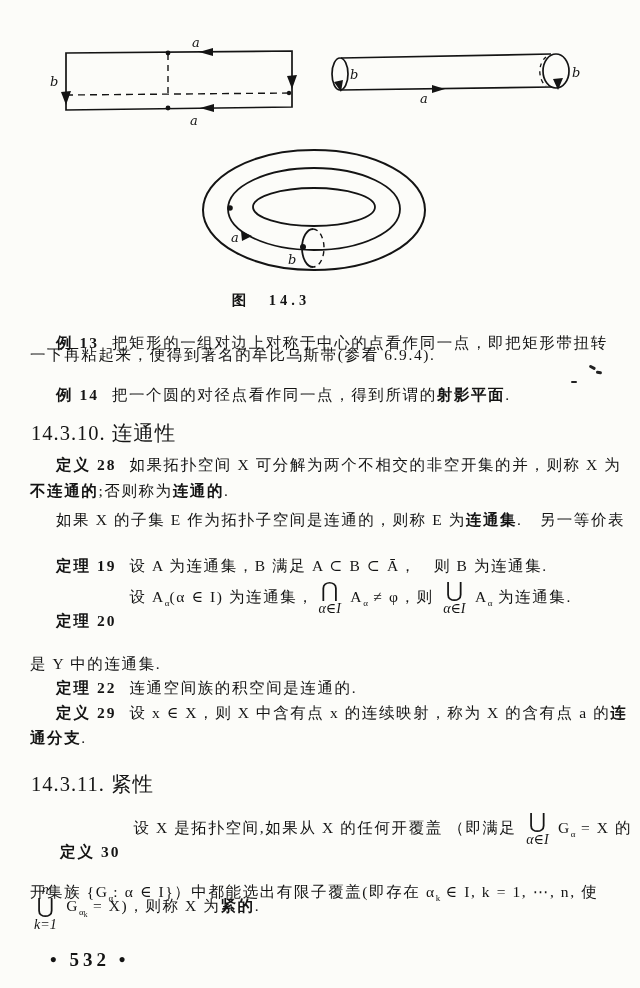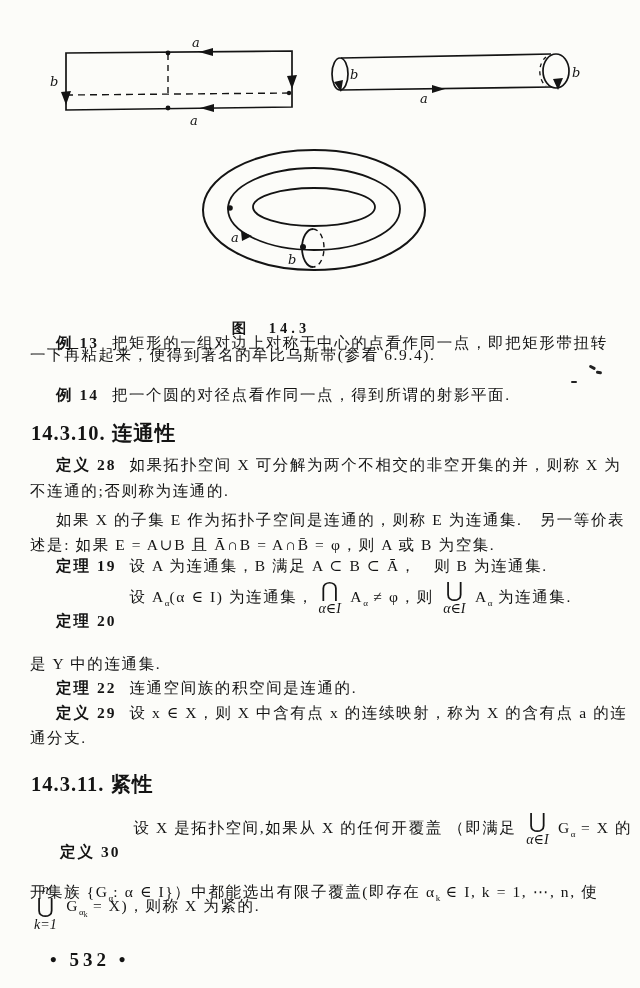--- a/index.html
+++ b/index.html
@@ -8,37 +8,37 @@
     position:relative; width:640px; height:988px; margin:0 auto;
     background:#fcfcf9; color:#141414; overflow:hidden;
     font-family:"Liberation Serif","DejaVu Serif",serif;
   }
   .line{
     position:absolute; white-space:nowrap;
     font-size:15.5px; letter-spacing:1.6px; line-height:20px;
   }
   .flexline{display:flex; align-items:center;}
   .lbl{font-weight:700; margin-right:13px; letter-spacing:2px;margin-top:44px;}
-  .bold{font-weight:400;}
+  .bold{font-weight:700;}
   .sec{
-    position:absolute; white-space:nowrap; font-weight:700;
+    position:absolute; white-space:nowrap; font-weight:400;
     font-size:20.5px; letter-spacing:1px;
     font-family:"Liberation Serif","DejaVu Serif",serif;
   }
   sub.msub{font-size:9px; letter-spacing:0;}
   sub.msub2{font-size:7.5px; vertical-align:-0.75em; letter-spacing:0;}
   .bigop{
     display:inline-flex; flex-direction:column; align-items:center;
     vertical-align:middle; line-height:1; margin:0 4px; letter-spacing:0;
   }
   .bigop .bop{font-size:21px; line-height:0.95;}
   .bigop .bsup,.bigop .bsub{font-size:14px; line-height:1.1; font-style:italic;}
   .caption{
     position:absolute; top:291px; left:0; width:542px; text-align:center;
-    font-size:14.5px; font-weight:600; letter-spacing:4px;margin-top:28px;
+    font-size:14.5px; font-weight:600; letter-spacing:4px;
   }
   .pageno{
     position:absolute; top:949px; left:50px;
     font-size:19px; letter-spacing:4px; font-weight:600;
   }
   .smudge{position:absolute; background:#222;}
   #smudge1{top:366px; left:589px; width:7px; height:2.5px; transform:rotate(28deg); border-radius:2px;}
   #smudge1b{top:371px; left:596px; width:6px; height:2.5px; transform:rotate(10deg); border-radius:2px;}
   #smudge2{top:381px; left:571px; width:6px; height:2px; border-radius:2px;}
   svg text{font-family:"DejaVu Serif","Liberation Serif",serif; font-style:italic; font-size:13px; fill:#141414;}
@@ -110,21 +110,20 @@
   <div class="line" style="top:455px;left:56px">
     <span class="lbl">定义 28</span><span>如果拓扑空间 X 可分解为两个不相交的非空开集的并，则称 X 为</span>
   </div>
   <div class="line" style="top:481px;left:30px">
     <span class="bold">不连通的</span><span>;否则称为</span><span class="bold">连通的</span><span>.</span>
   </div>
 
   <div class="line" style="top:510px;left:56px">
     <span>如果 X 的子集 E 作为拓扑子空间是连通的，则称 E 为</span><span class="bold">连通集</span><span>.　另一等价表</span>
   </div>
-  <div class="line" style="top:535px;left:30px">述是: 如果 E = A∪B 且 Ā∩B = A∩B̄ = φ，则 A 或 B 为空集.</div>
 
   <div class="line" style="top:556px;left:56px">
     <span class="lbl">定理 19</span><span>设 A 为连通集，B 满足 A ⊂ B ⊂ Ā，　则 B 为连通集.</span>
   </div>
 
   <div class="line flexline" style="top:581px;left:56px;height:36px">
     <span class="lbl">定理 20</span>
       <span><span>设 A</span><sub class="msub">α</sub><span>(α ∈ I) 为连通集，</span><span class="bigop">
           <span class="bop">⋂</span>
           <span class="bsub">α∈I</span>

